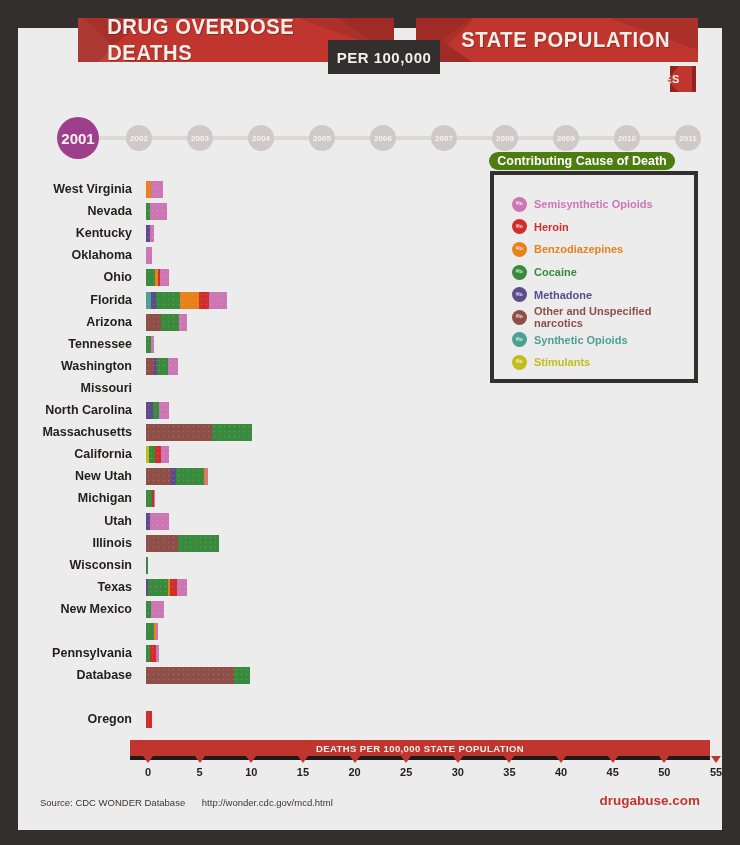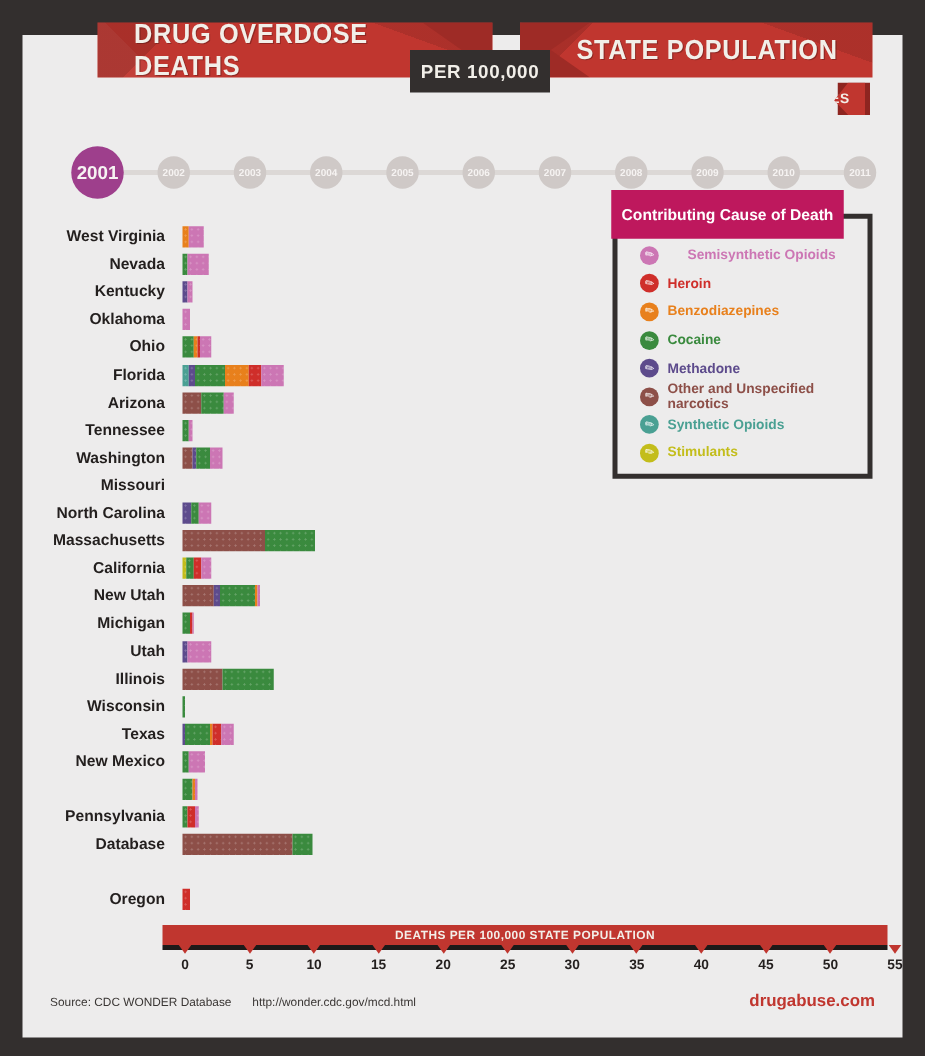--- a/index.html
+++ b/index.html
@@ -115,25 +115,26 @@
     background-image: radial-gradient(rgba(255,255,255,.22) 0.7px, transparent 0.8px);
     background-size: 5px 5px;
   }
 
   
   #legend {
     position:absolute; left:472px; top:153px; width:208px; height:212px;
     border:4px solid #332f2e; background:#edecec;
   }
   #legend-title {
-    position:absolute; left:-5px; top:-23px; width:186px; height:39px;
-    background:#be185d; color:#fff;
+    position:absolute; left:-5px; top:-23px; width:186px; height:18px;
+    background:#4d7c0f; color:#fff;
     display:flex; align-items:center; justify-content:center;
     font-size:12.5px; font-weight:bold;
     font-family:"Liberation Sans Narrow","Liberation Sans",sans-serif;
+    border-radius:11px;
   }
   .legend-list { position:absolute; left:18px; top:18px; width:186px; }
   .legend-item { display:flex; align-items:center; height:22.6px; }
   .legend-swatch {
     width:15px; height:15px; border-radius:50%; margin-right:7px;
     position:relative; flex:0 0 auto;
   }
   .legend-swatch span {
     position:absolute; left:50%; top:50%; transform:translate(-50%,-50%) rotate(-35deg);
     color:rgba(255,255,255,.92); font-size:9px; line-height:1;
@@ -407,21 +408,21 @@
         </div>
       </div>
 
     <div id="legend">
       <div id="legend-title">Contributing Cause of Death</div>
       <div class="legend-list" id="legend-list">
           <div class="legend-item">
             <div class="legend-swatch" style="background: rgb(204, 118, 180);">
               <span>✎</span>
             </div>
-            <div class="legend-label" style="color: rgb(204, 118, 180); margin-left: 16px;">Semisynthetic Opioids</div>
+            <div class="legend-label" style="color: rgb(204, 118, 180);">Semisynthetic Opioids</div>
           </div>
           <div class="legend-item">
             <div class="legend-swatch" style="background: rgb(207, 46, 42);">
               <span>✎</span>
             </div>
             <div class="legend-label" style="color: rgb(207, 46, 42);">Heroin</div>
           </div>
           <div class="legend-item">
             <div class="legend-swatch" style="background: rgb(232, 128, 28);">
               <span>✎</span>

